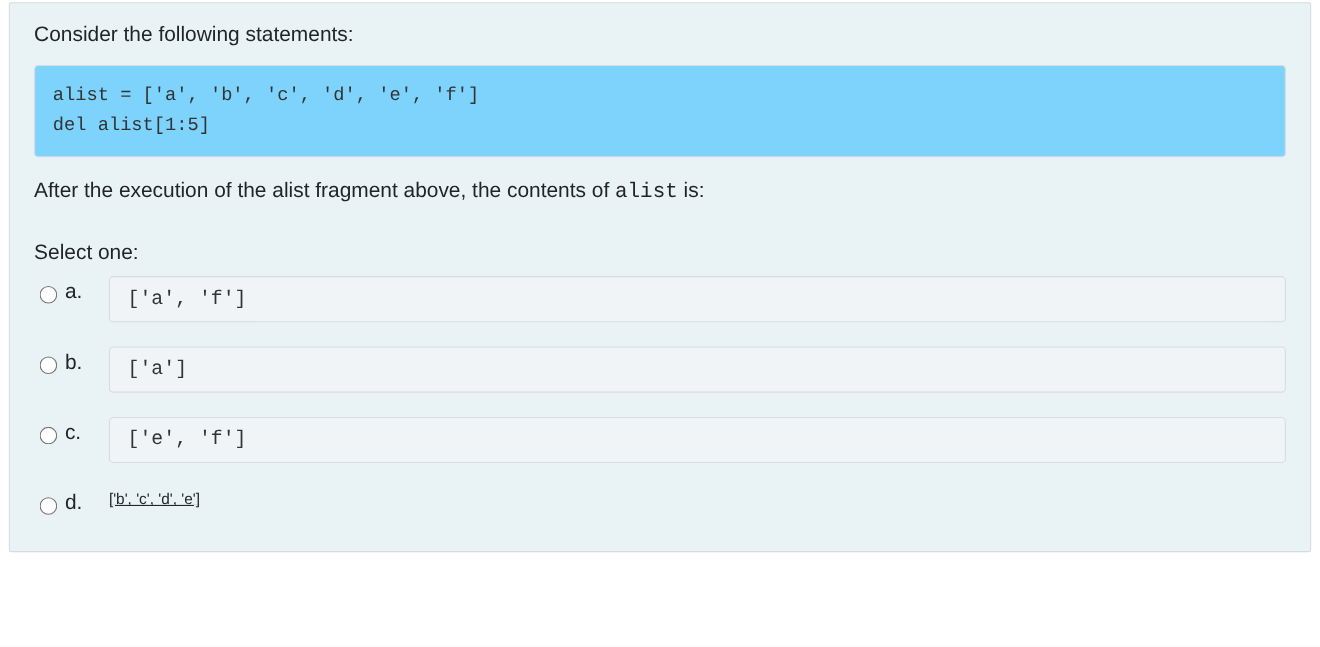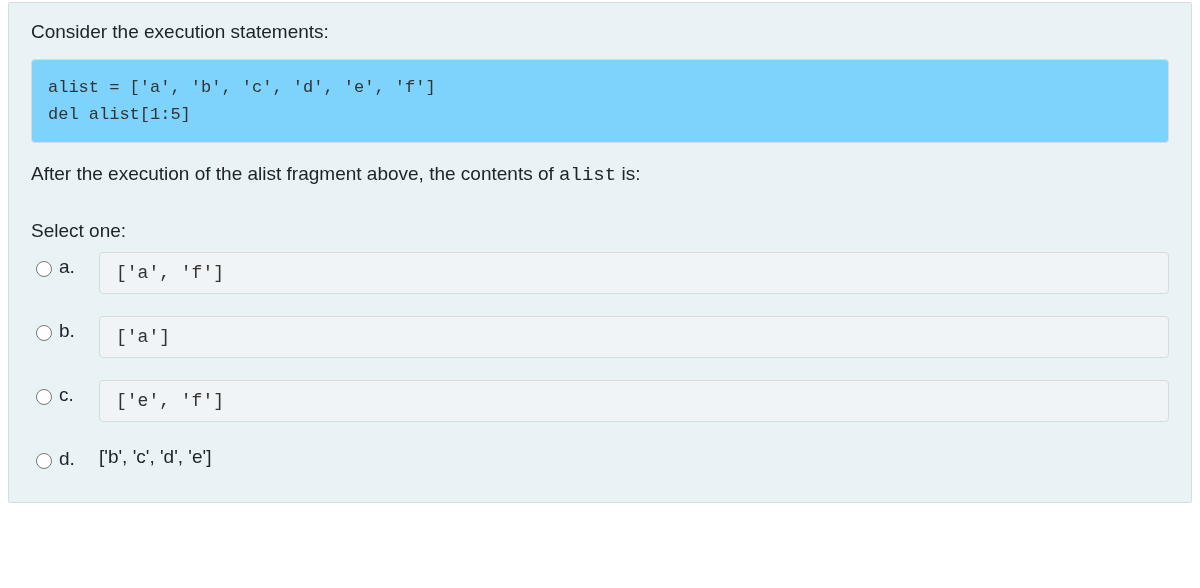--- a/index.html
+++ b/index.html
@@ -72,30 +72,31 @@
     background: #f0f4f6;
     border: 1px solid #d6dce0;
     border-radius: 4px;
     padding: 10px 16px;
     font-family: "Consolas", "Courier New", monospace;
     font-size: 18px;
     white-space: pre;
     color: #333;
   }
   .answer-plain {
-    font-size: 19px;
+    font-size: 14px;
     padding-top: 2px;
+    text-decoration: underline;
   }
 </style>
 </head>
 <body>
 
 <div class="question-container">
 
-  <div class="question-text">Consider the execution statements:</div>
+  <div class="question-text">Consider the following statements:</div>
 
   <div class="code-block">alist = ['a', 'b', 'c', 'd', 'e', 'f']
 del alist[1:5]</div>
 
   <div class="after-text">
     <span>After the execution of the alist fragment above, the contents of </span><span class="mono-inline">alist</span><span> is:</span>
   </div>
 
   <div class="select-one">Select one:</div>
 

